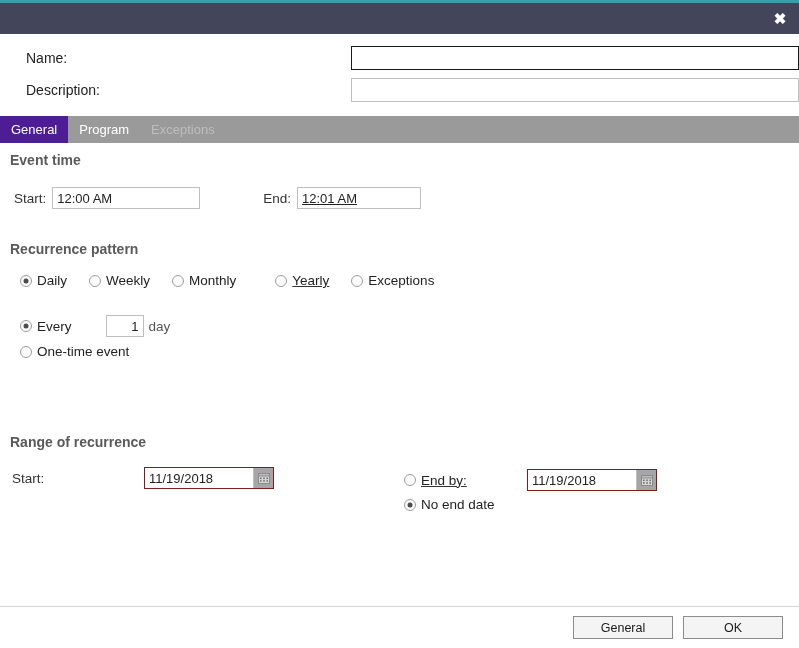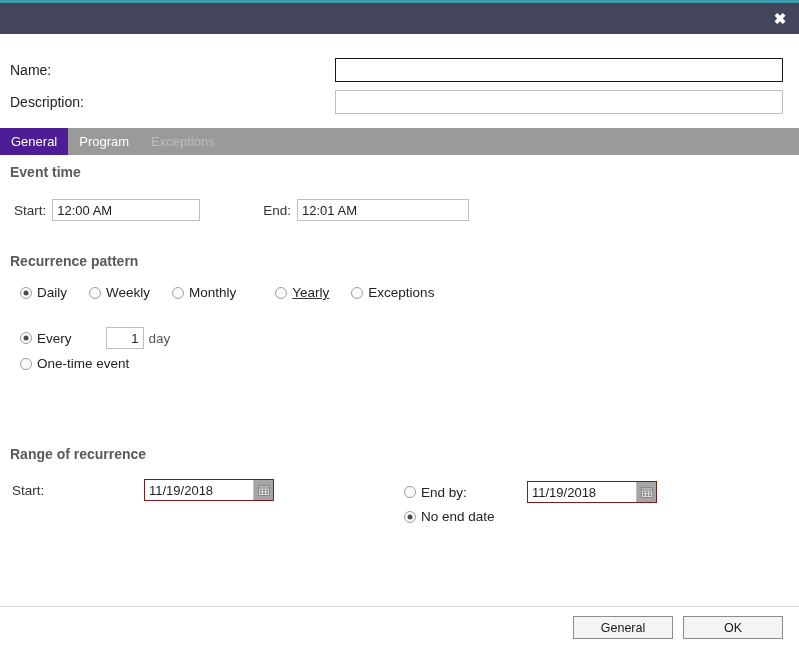--- a/index.html
+++ b/index.html
@@ -52,23 +52,22 @@
     font-size: 15px;
     font-weight: bold;
     line-height: 1;
     cursor: pointer;
     user-select: none;
   }
 
   
   .header-fields {
     flex: 0 0 auto;
-    padding: 8px 0 10px 0;
-    background: #ffffff;
-    margin-top: 12px;
+    padding: 8px 0 10px 16px;
+    background: #ffffff;
   }
   .field-row {
     display: flex;
     align-items: center;
     height: 32px;
     padding-left: 10px;
   }
   .field-label {
     font-size: 14px;
     color: #222222;
@@ -272,21 +271,21 @@
   </div>
 
   <div class="body-area">
 
     <div class="section-title" style="left:10px; top:9px;">Event time</div>
 
     <div class="row-abs" style="left:14px; top:44px;">
       <span class="plain-label">Start:</span>
       <input class="small-input" style="width: 148px; margin-left: 6px;" type="text" value="12:00 AM">
       <span class="plain-label" style="margin-left:63px;">End:</span>
-      <input class="small-input" style="width: 172px; margin-left: 6px;" type="text" value="12:01 AM">
+      <input class="small-input" style="width: 124px; margin-left: 6px; text-decoration: underline;" type="text" value="12:01 AM">
     </div>
 
     <div class="section-title" style="left:10px; top:98px;">Recurrence pattern</div>
 
     <div class="row-abs" style="left:20px; top:130px;">
       <div class="radio-item" style="margin-right:22px;">
         <span class="radio-dot checked"></span>
         <span class="radio-label">Daily</span>
       </div>
       <div class="radio-item" style="margin-right:22px;">
@@ -338,21 +337,21 @@
             <rect x="8.4" y="5.5" width="1.6" height="1.6" fill="#6f6f6f"></rect>
             <rect x="2" y="8.2" width="1.6" height="1.6" fill="#6f6f6f"></rect>
             <rect x="5.2" y="8.2" width="1.6" height="1.6" fill="#6f6f6f"></rect>
             <rect x="8.4" y="8.2" width="1.6" height="1.6" fill="#6f6f6f"></rect>
           </svg>
         </span>
       </span>
     </div>
 
     <div class="row-abs" style="left:404px; top:326px;">
-      <div class="radio-item" style="width:123px;">
+      <div class="radio-item" style="width:123px;text-decoration:underline;">
         <span class="radio-dot"></span>
         <span class="radio-label">End by:</span>
       </div>
       <span class="datepicker">
         <input type="text" value="11/19/2018" style="">
         <span class="cal-btn">
           <svg width="12" height="12" viewBox="0 0 12 12" aria-hidden="true">
             <rect x="0.5" y="1.5" width="11" height="10" fill="#d8d8d8" stroke="#8a8a8a" stroke-width="1"></rect>
             <rect x="0.5" y="1.5" width="11" height="2.5" fill="#bcbcbc" stroke="#8a8a8a" stroke-width="1"></rect>
             <rect x="2" y="5.5" width="1.6" height="1.6" fill="#6f6f6f"></rect>

